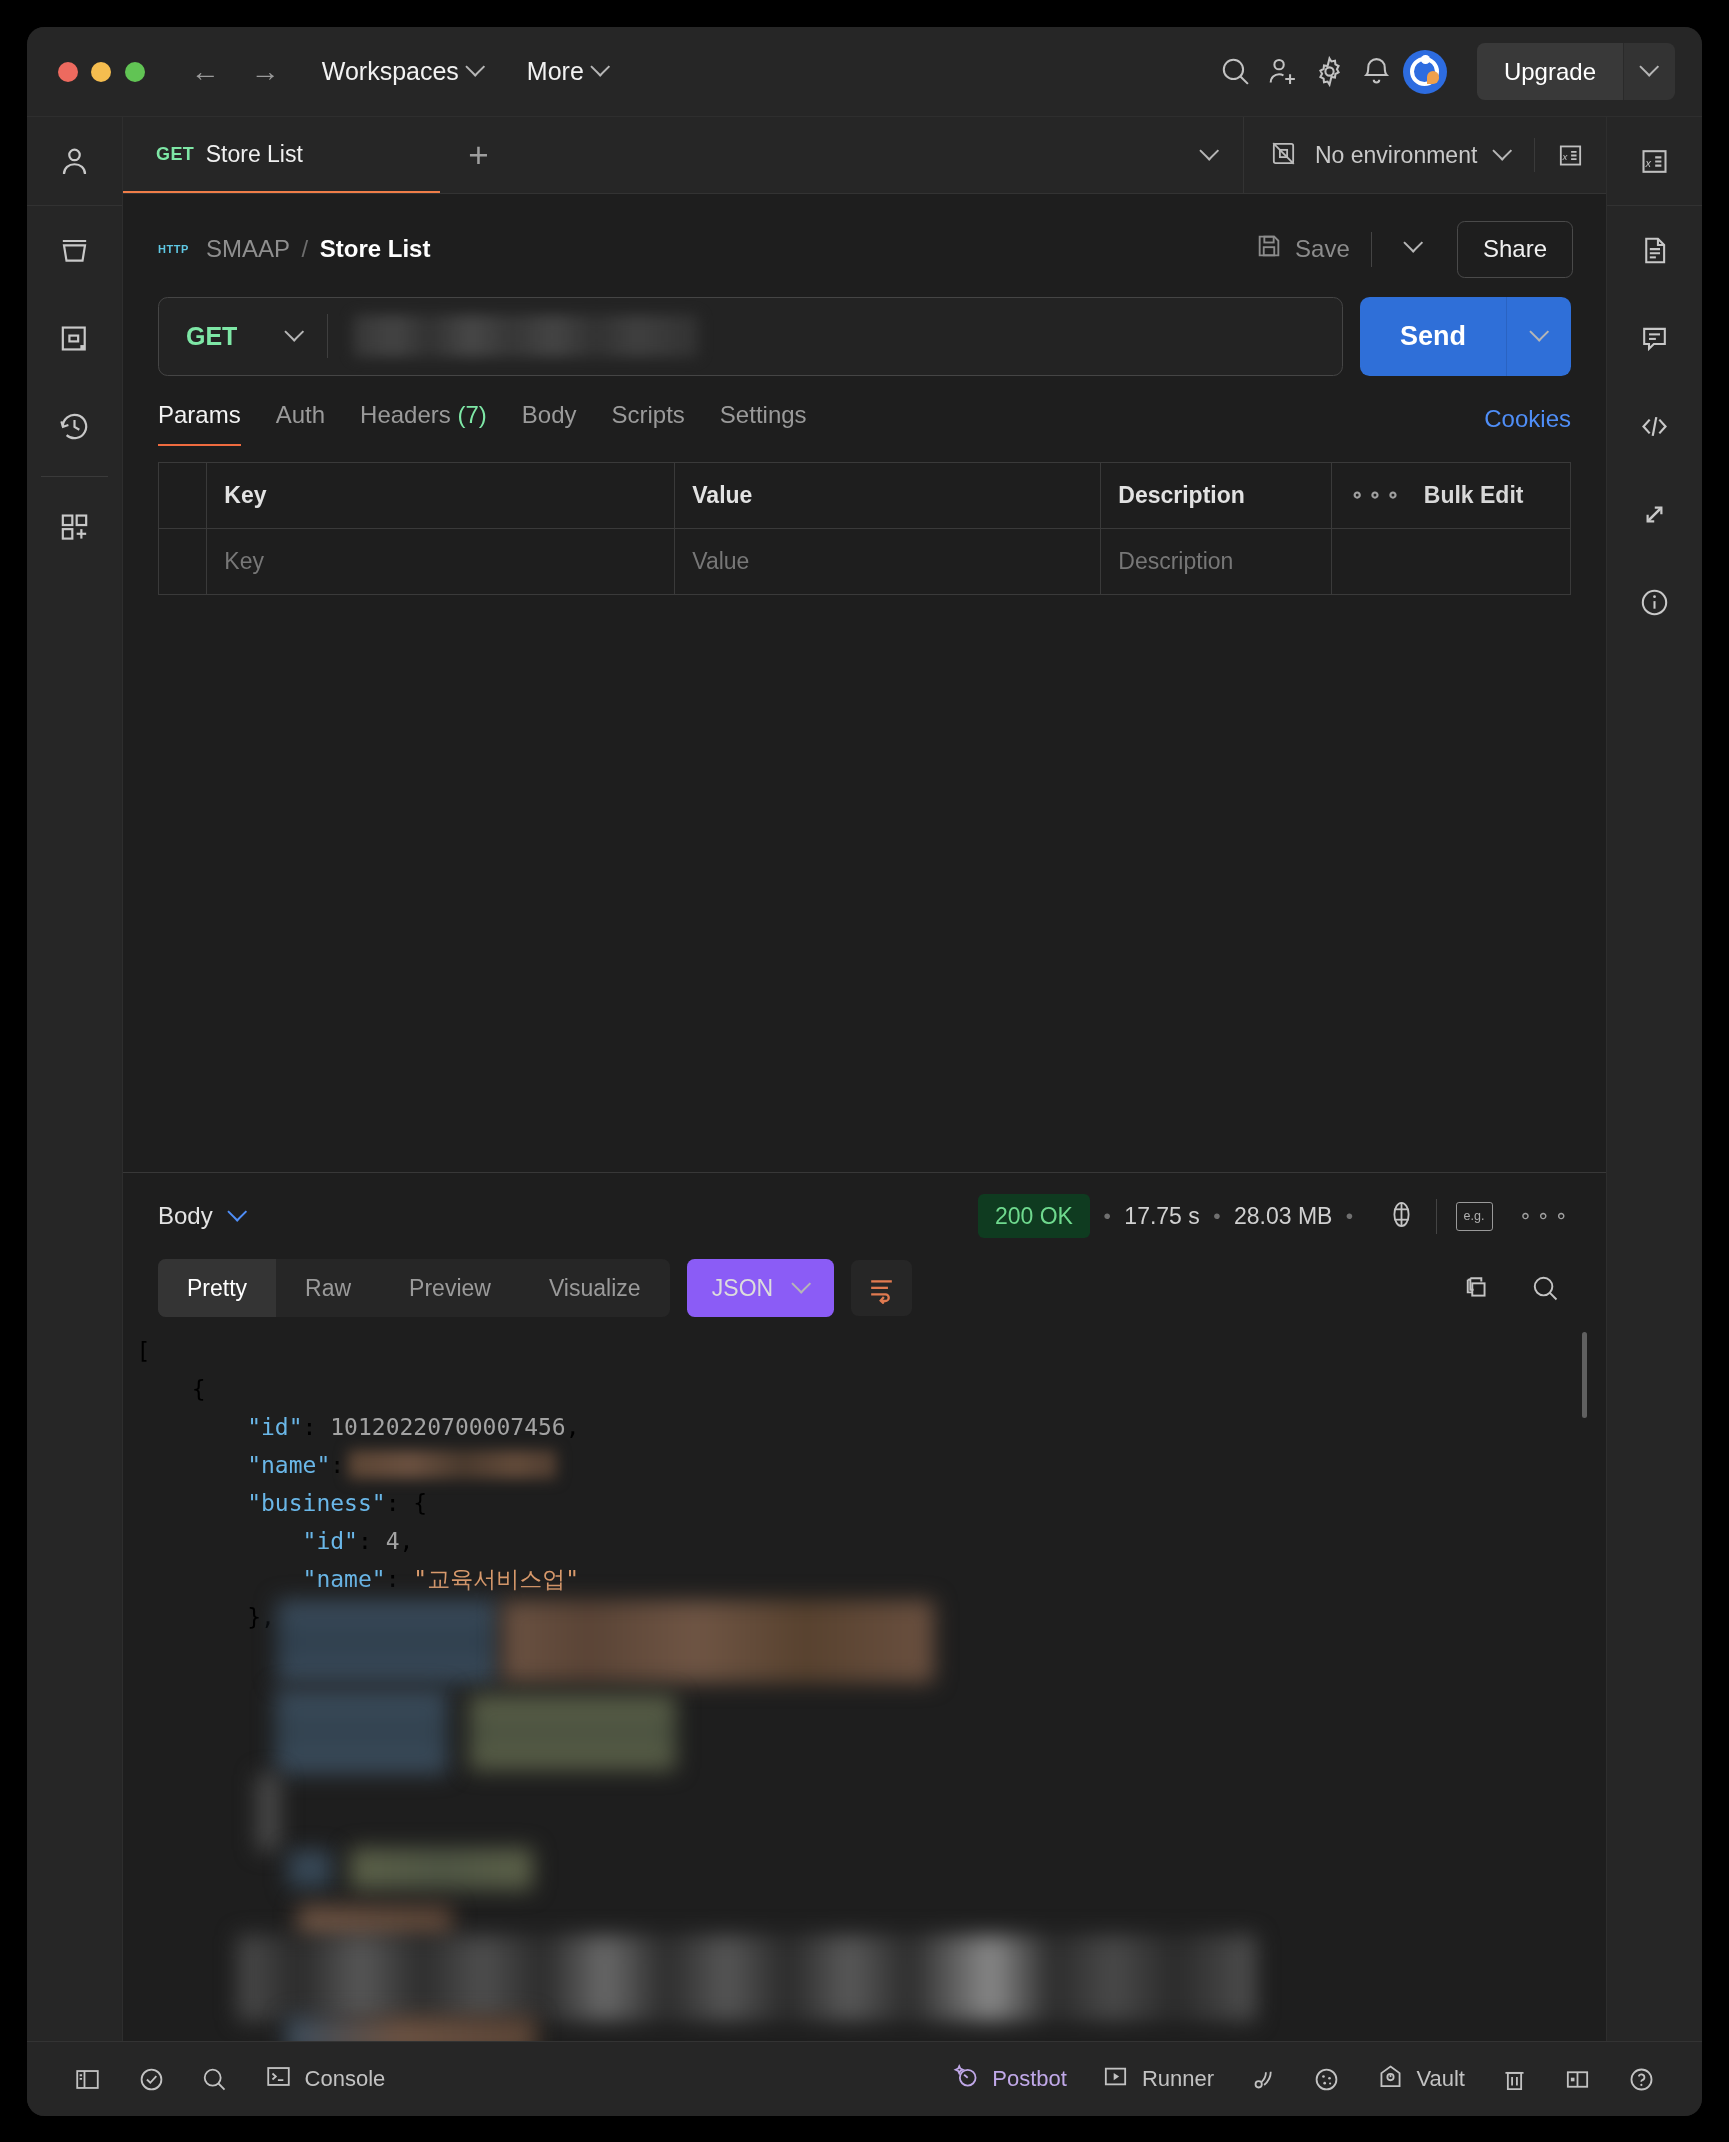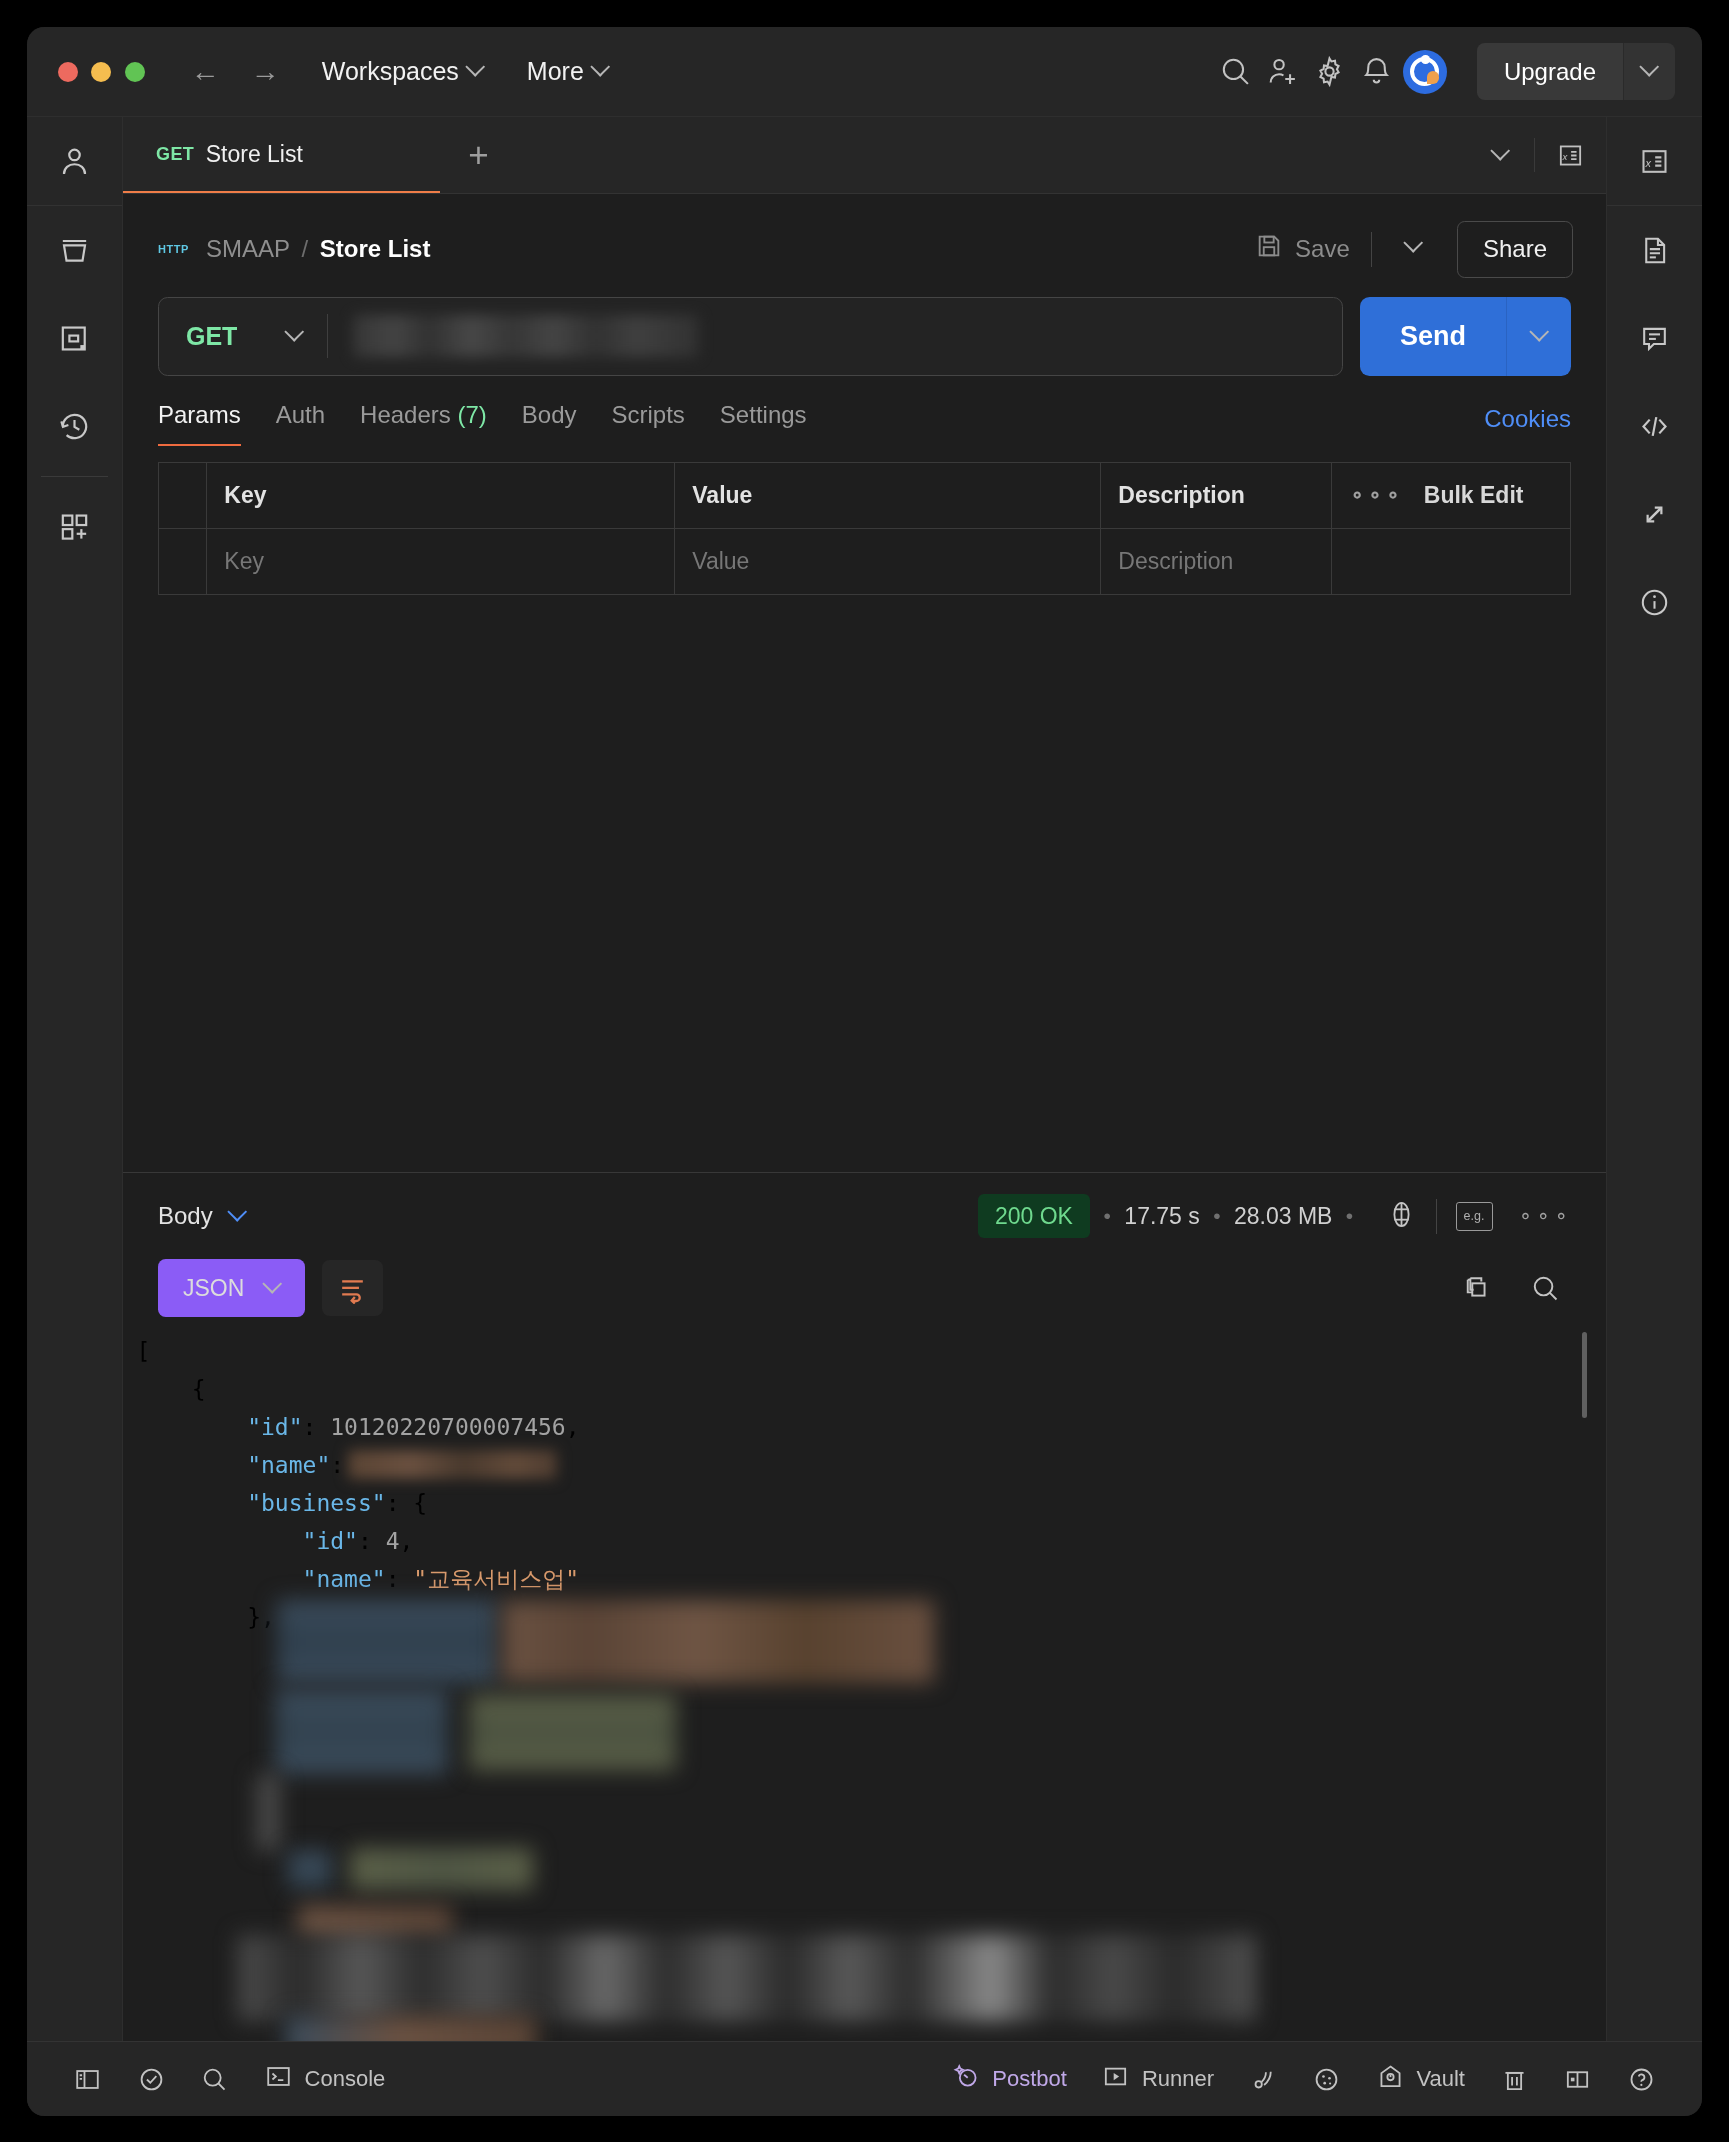--- a/index.html
+++ b/index.html
@@ -324,20 +324,31 @@
       <div class="tabstrip">
         <div class="reqtab">
           <span class="meth">GET</span>
           <span class="nm">Store List</span>
         </div>
         <div class="tabplus">+</div>
         <div class="grow"></div>
         <div class="tabcaret">
           <span class="chev"></span>
         </div>
+        <div class="envbox">
+          <span>
+            <svg width="29" height="29" viewBox="0 0 24 24" fill="none" stroke="#bdbdbd" stroke-width="1.5">
+              <rect x="4" y="4" width="16" height="16" rx="1.5"></rect>
+                <rect x="9" y="9" width="6" height="6"></rect>
+              <line x1="3.5" y1="3.5" x2="20.5" y2="20.5"></line>
+              </svg>
+          </span>
+          <span class="etxt">No environment</span>
+          <span class="chev"></span>
+        </div>
         <div class="envdiv"></div>
         <div class="envicon2">
           <svg width="29" height="29" viewBox="0 0 24 24" fill="none" stroke="#c0c0c0" stroke-width="1.5">
             <rect x="4" y="4.5" width="16" height="15"></rect>
               <line x1="12.5" y1="9" x2="17" y2="9"></line>
             <line x1="12.5" y1="12" x2="17" y2="12"></line>
               <line x1="12.5" y1="15" x2="17" y2="15"></line>
             <text x="5.4" y="16" font-size="8" fill="#c0c0c0" stroke="none" font-style="italic">x</text>
             </svg>
         </div>
@@ -457,20 +468,26 @@
                 <line x1="6.5" y1="16" x2="17.5" y2="16"></line>
               <line x1="12" y1="3" x2="12" y2="21"></line>
               </svg>
           </span>
           <span class="respdiv"></span>
           <span class="egicon">e.g.</span>
           <span class="dots3" style="margin-left:25px;">⚬⚬⚬</span>
         </div>
 
         <div class="viewtabs">
+          <div class="vseg">
+            <div class="vtab active">Pretty</div>
+            <div class="vtab">Raw</div>
+            <div class="vtab">Preview</div>
+            <div class="vtab">Visualize</div>
+          </div>
           <div class="jsonsel">
             <span>JSON</span>
             <span class="chev"></span>
           </div>
           <div class="wrapbtn">
             <svg width="31" height="31" viewBox="0 0 24 24" fill="none" stroke="#e07a50" stroke-width="1.8">
               <line x1="4" y1="6.5" x2="20" y2="6.5"></line>
                 <line x1="4" y1="11.5" x2="17" y2="11.5"></line>
               <path d="M4 16.5h11a2.6 2.6 0 1 1 0 5.2h-3"></path>
                 <polyline points="14,19 11.6,21.7 14,24" style="display:none"></polyline>

